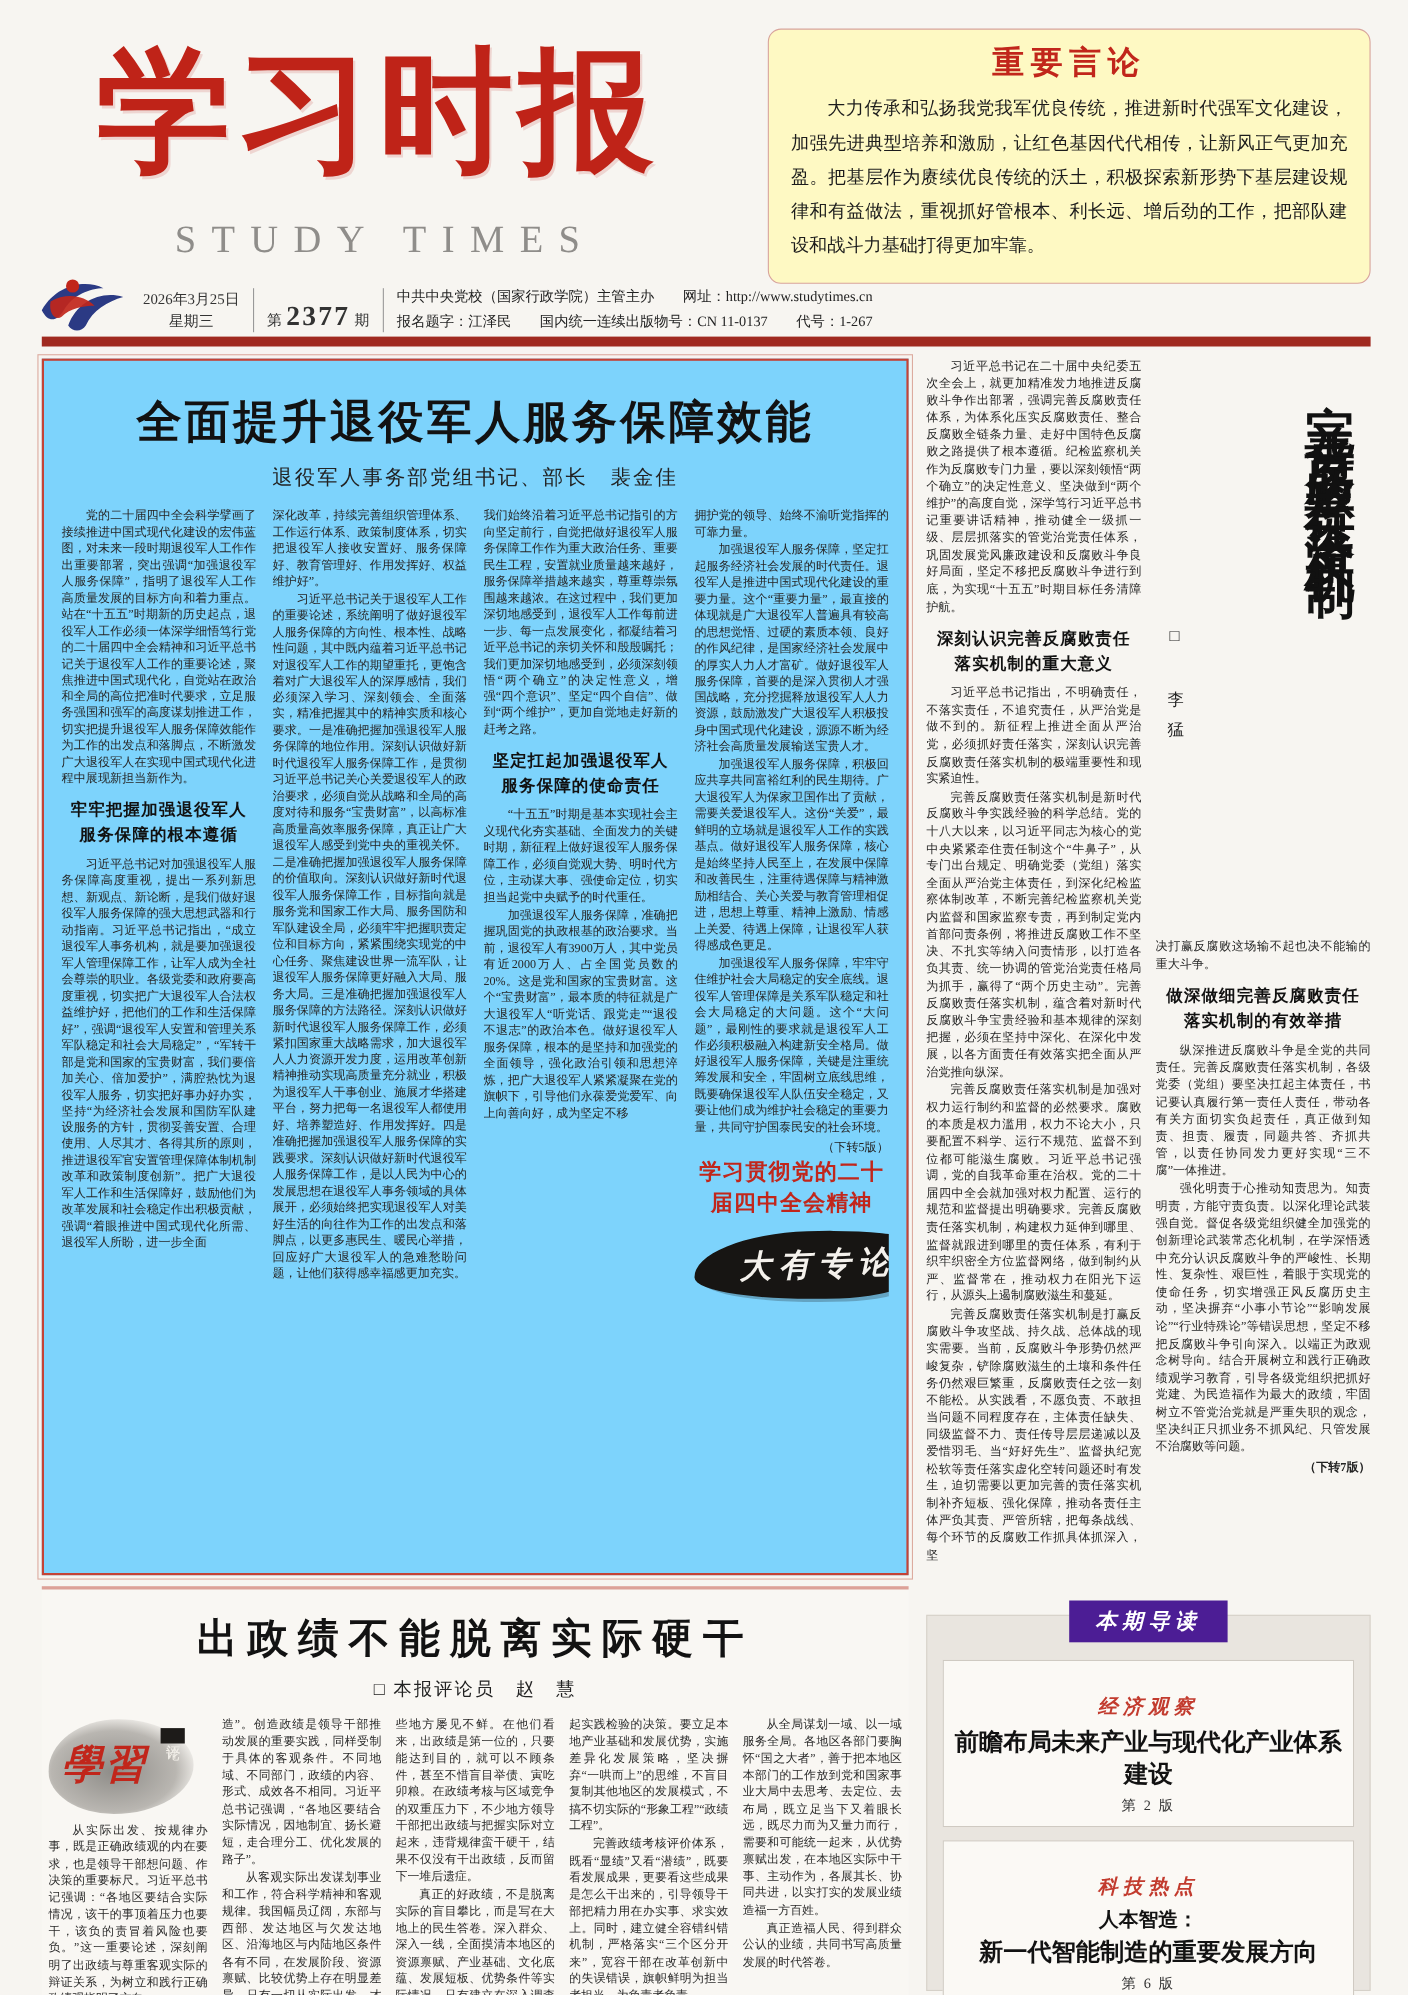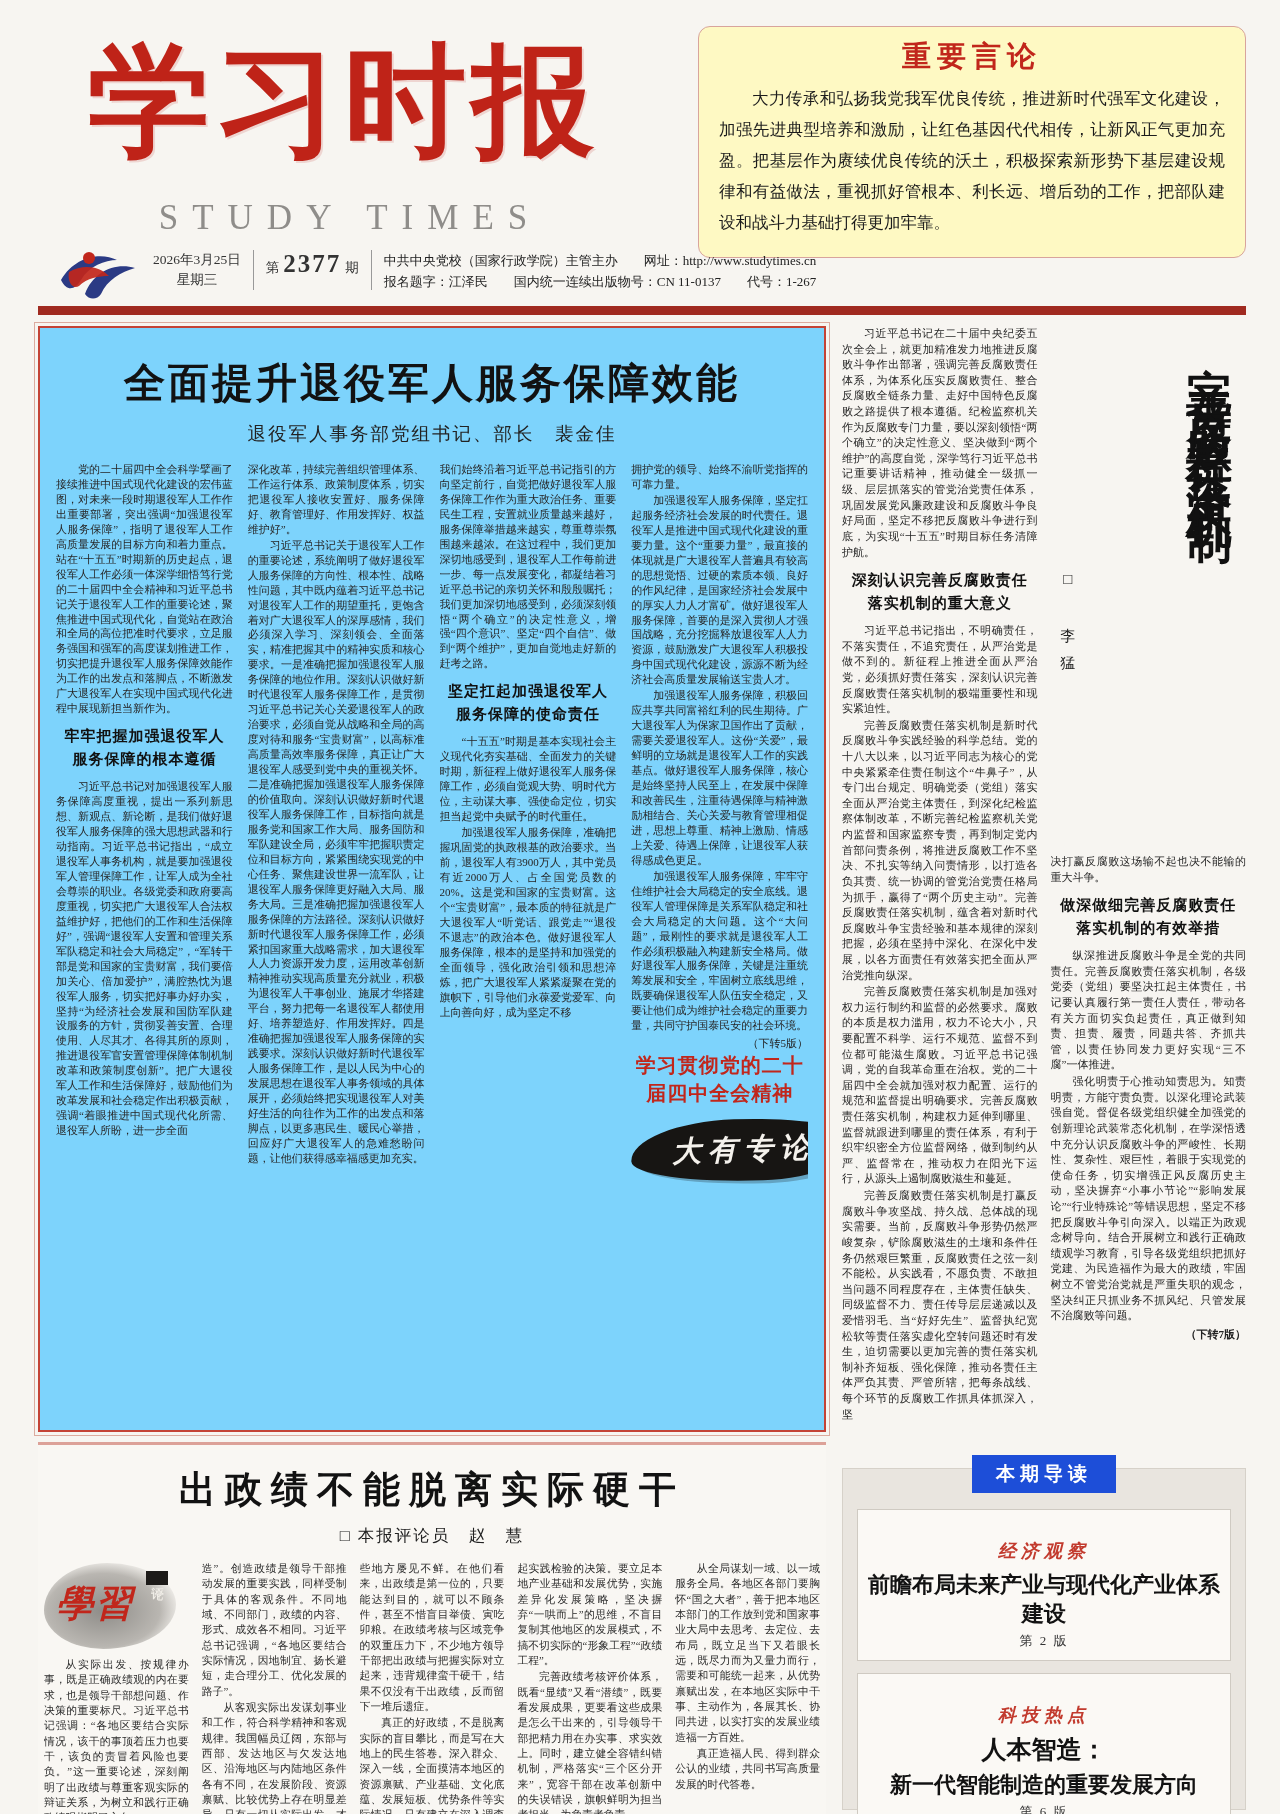--- a/index.html
+++ b/index.html
@@ -4,21 +4,21 @@
 <style>
   html,body{margin:0;padding:0;}
   body{width:1280px;height:1814px;background:#efece7;font-family:"Liberation Serif","DejaVu Serif",serif;color:#222;}
   .page{position:relative;width:1280px;height:1814px;background:#f7f5f1;overflow:hidden;}
   
   .masthead-cn{position:absolute;left:88px;top:6px;font-size:122px;font-weight:800;color:#bf2318;letter-spacing:6px;line-height:1.55;font-family:"DejaVu Serif",serif;text-shadow:2px 2px 0 rgba(191,35,24,.15);}
   .masthead-en{position:absolute;left:150px;top:198px;width:400px;text-align:center;font-size:35px;letter-spacing:14px;color:#8f8d8a;font-family:"Liberation Serif",serif;}
   .remarks-box{position:absolute;left:698px;top:26px;width:548px;height:232px;border:1px solid #d8a49c;border-radius:12px;background:#fef9c3;box-sizing:border-box;padding:8px 20px 0 20px;}
   .remarks-title{text-align:center;font-size:29px;font-weight:800;color:#c1261b;letter-spacing:6px;margin:2px 0 6px 0;font-family:"DejaVu Sans",sans-serif;}
   .remarks-body{font-size:16.5px;line-height:1.88;text-align:justify;text-indent:2em;color:#1c1c1c;}
-  .dateline{position:absolute;left:55px;top:250px;width:1208px;height:52px;display:flex;align-items:flex-start;gap:12px;}
+  .dateline{position:absolute;left:32px;top:250px;width:1208px;height:52px;display:flex;align-items:flex-end;gap:12px;}
   .dl-sep{width:1px;height:40px;background:#999;}
   .dl-date{text-align:center;font-size:13.5px;line-height:1.5;color:#333;white-space:nowrap;}
   .dl-issue{font-size:13.5px;color:#333;white-space:nowrap;display:flex;align-items:baseline;gap:4px;}
   .dl-issue b{font-size:25px;font-weight:700;letter-spacing:2px;}
   .dl-pub{font-size:13px;line-height:1.65;color:#222;white-space:nowrap;}
   .red-rule{position:absolute;left:38px;top:306px;width:1208px;height:9px;background:#a02a20;}
   
   .content{position:absolute;left:38px;top:326px;width:1208px;display:flex;gap:16px;}
   .left-stack{width:788px;}
   .right-stack{width:404px;}
@@ -50,25 +50,25 @@
   .right-article{display:flex;gap:13px;height:1128px;overflow:hidden;}
   .rcol{flex:1;font-size:11px;line-height:1.42;text-align:justify;color:#262626;overflow:hidden;}
   .rcol p{margin:0 0 1px 0;text-indent:2em;}
   .rcol p.cont{text-indent:0;}
   .v-head-block{position:relative;height:528px;}
   .v-title{position:absolute;right:2px;top:4px;height:408px;writing-mode:vertical-rl;font-size:46px;font-weight:800;letter-spacing:15px;line-height:1.5;color:#111;font-family:"DejaVu Serif",serif;}
   .v-author{position:absolute;left:6px;top:245px;writing-mode:vertical-rl;font-size:15px;letter-spacing:7px;color:#222;}
   .turn-bold{font-weight:800;}
   
   .guide-box{position:relative;margin-top:14px;background:#e9e5df;border:1px solid #d6d1c9;box-sizing:border-box;padding:28px 14px 12px 14px;height:342px;}
-  .guide-label{position:absolute;top:-14px;left:50%;transform:translateX(-50%);background:#1d4ed8;color:#fff;font-size:19px;font-weight:800;letter-spacing:5px;padding:6px 24px;font-family:"DejaVu Sans",sans-serif;}
+  .guide-label{position:absolute;top:-14px;left:50%;transform:translateX(-50%);background:#4c1d95;color:#fff;font-size:19px;font-weight:800;letter-spacing:5px;padding:6px 24px;font-family:"DejaVu Sans",sans-serif;font-style:italic;}
   .guide-item{background:#fbf9f5;border:1px solid #cfcac2;margin-top:12px;padding:29px 8px 10px 8px;text-align:center;}
   .guide-cat{color:#c23b2e;font-size:18px;font-style:italic;letter-spacing:5px;font-weight:700;}
   .guide-title{font-size:22px;font-weight:800;color:#121212;line-height:1.3;margin:7px 0 5px 0;font-family:"DejaVu Serif",serif;}
-  .guide-title.big{font-size:25px;text-align:center;}
+  .guide-title.big{font-size:18px;text-align:center;}
   .guide-page{font-size:13px;color:#333;letter-spacing:2px;}
 </style>
 </head>
 <body>
 
 <div class="page">
 
   <div class="masthead-cn">学习时报</div>
   <div class="masthead-en">STUDY TIMES</div>
 

